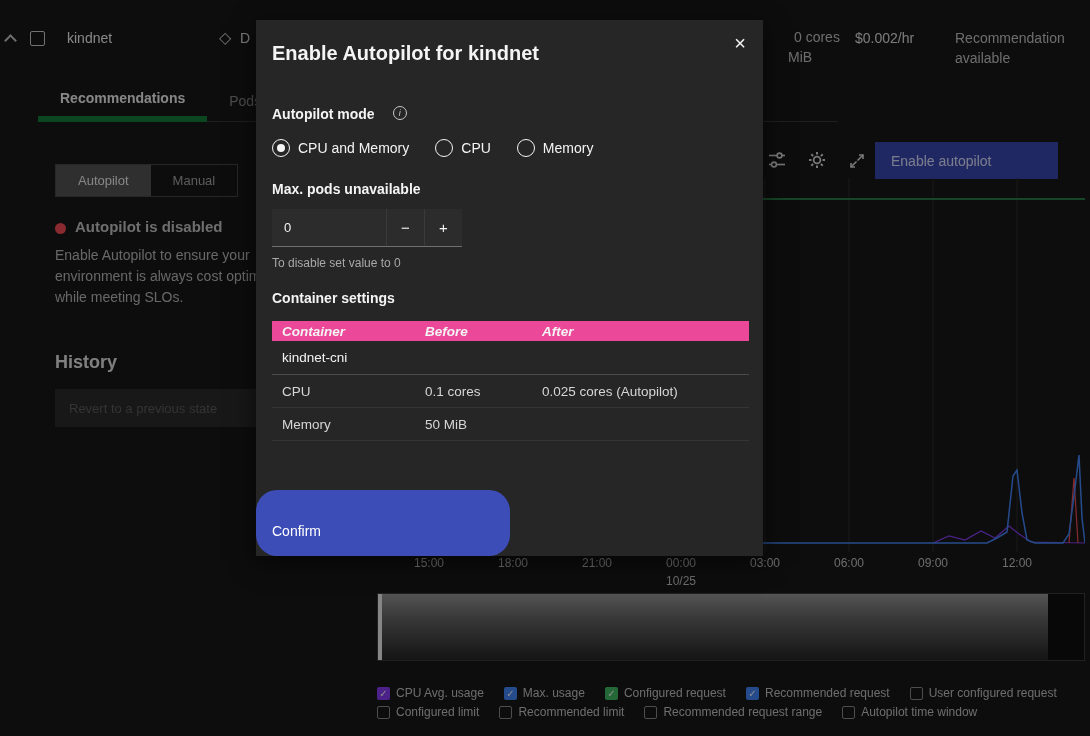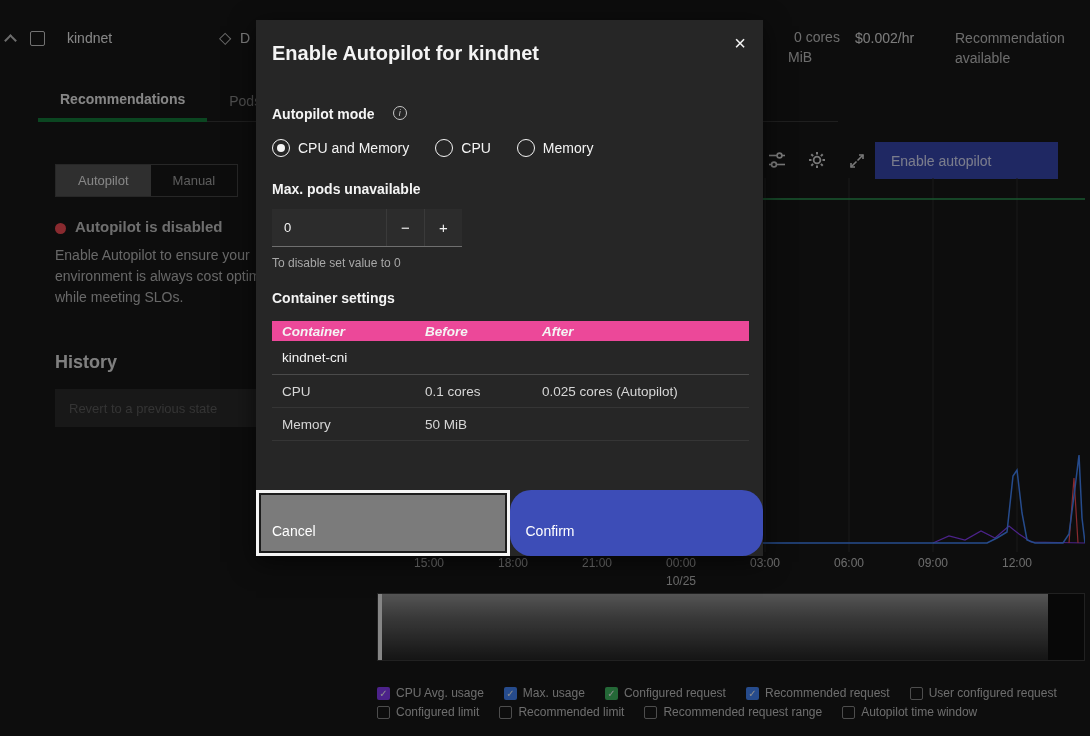--- a/index.html
+++ b/index.html
@@ -13,21 +13,21 @@
   .workload-name { position:absolute; left:67px; top:30px; font-size:14px; color:#f4f4f4; }
   .ds-icon { position:absolute; left:219px; top:28px; font-size:16px; color:#c6c6c6; }
   .ds-label { position:absolute; left:240px; top:30px; font-size:14px; color:#e0e0e0; }
   .cores-text { position:absolute; left:776px; top:29px; font-size:14px; color:#c6c6c6;margin-left:18px; }
   .mem-text { position:absolute; left:788px; top:49px; font-size:14px; color:#c6c6c6; }
   .cost-text { position:absolute; left:855px; top:30px; font-size:14px; color:#e0e0e0; }
   .reco-text { position:absolute; left:955px; top:28px; width:125px; font-size:14px; line-height:20px; color:#c6c6c6; }
 
   .tabbar { position:absolute; left:38px; top:80px; width:800px; height:42px; border-bottom:1px solid #393939; display:flex; }
   .tab { height:42px; padding:0 22px; display:flex; align-items:center; font-size:14px; cursor:pointer; }
-  .tab.active { color:#f4f4f4; font-weight:bold; border-bottom:4px solid #15803d; }
+  .tab.active { color:#f4f4f4; font-weight:bold; border-bottom:6px solid #15803d; }
   .tab.inactive { color:#8d8d8d; }
 
   .switcher { position:absolute; left:55px; top:164px; height:33px; display:flex; border:1px solid #474747; }
   .sw-btn { height:100%; display:flex; align-items:center; padding:0 22px; font-size:13px; cursor:pointer; }
   .sw-btn.sel { background:#565656; color:#f4f4f4; }
   .sw-btn.unsel { background:transparent; color:#a8a8a8; }
 
   .status-dot { position:absolute; left:55px; top:223px; width:11px; height:11px; border-radius:50%; background:#fa4d56; }
   .status-title { position:absolute; left:75px; top:218px; font-size:15px; font-weight:bold; color:#c8c8c8; }
   .status-desc { position:absolute; left:55px; top:245px; width:242px; font-size:14px; line-height:21px; color:#bdbdbd; }
@@ -300,18 +300,17 @@
           <div>0.025 cores (Autopilot)</div>
         </div>
         <div class="trow tdata">
           <div>Memory</div>
           <div>50 MiB</div>
         </div>
       </div>
     </div>
 
     <div class="m-footer">
-      <button class="m-btn btn-cancel">Cancel</button>
       <button class="m-btn btn-confirm">Confirm</button>
     </div>
   </div>
 
 </div>
 
 </body></html>

